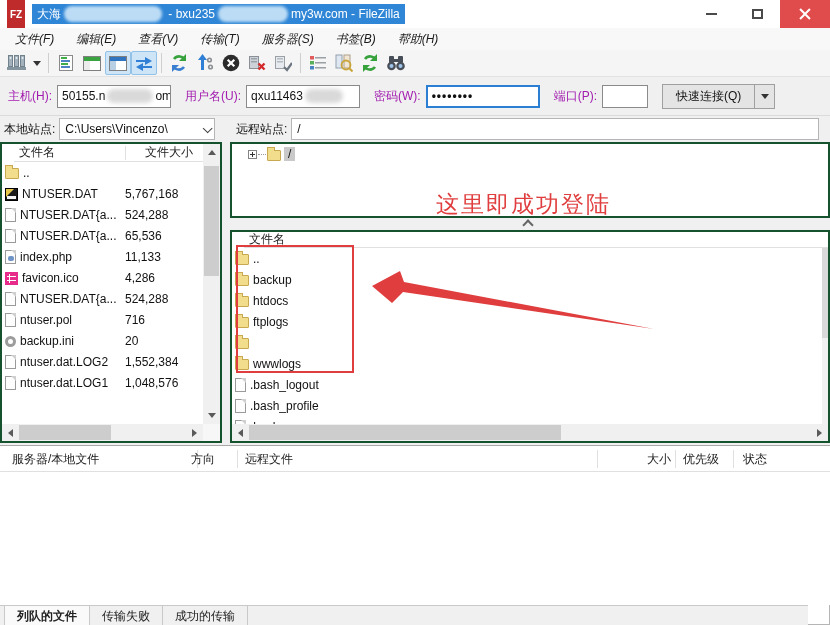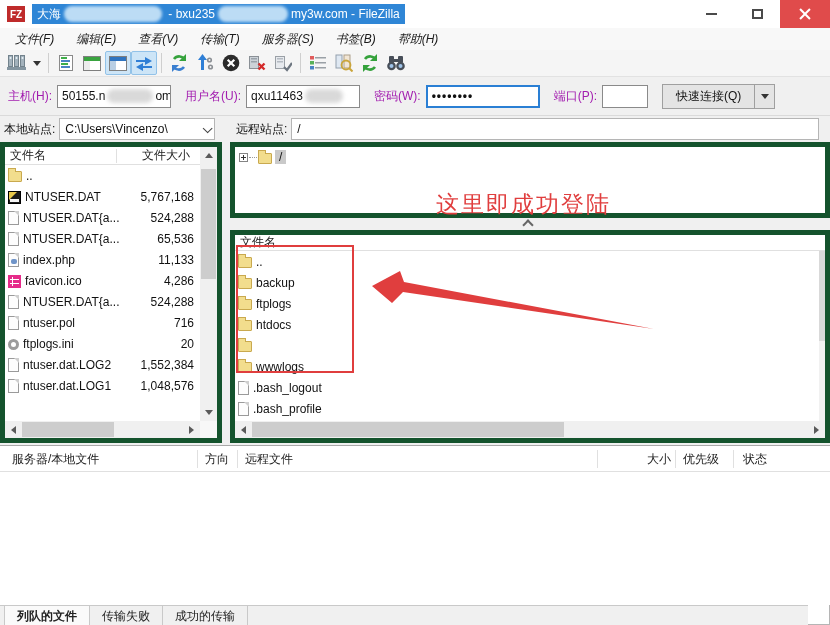--- a/index.html
+++ b/index.html
@@ -2,21 +2,21 @@
 <html><head>
 <meta charset="utf-8">
 <style>
   * { margin:0; padding:0; box-sizing:border-box; }
   html,body { width:830px; height:625px; overflow:hidden; }
   body { font-family:"Liberation Sans","DejaVu Sans",sans-serif; font-size:12px; color:#111; background:#fff; position:relative; }
   #app { position:absolute; inset:0; box-shadow:inset 1px 0 #b5b5b5, inset -1px 0 #b5b5b5, inset 0 -1px #b5b5b5; }
 
   
   .titlebar { position:absolute; left:0; top:0; width:830px; height:28px; background:#fff; display:flex; align-items:center; padding-left:7px; }
-  .fz-logo { width:18px; height:16px; background:#bf2b2b; color:#fff; font-weight:bold; font-size:10px; display:flex; align-items:center; justify-content:center; flex:0 0 auto; }
+  .fz-logo { width:18px; height:28px; background:#bf2b2b; color:#fff; font-weight:bold; font-size:10px; display:flex; align-items:center; justify-content:center; flex:0 0 auto; }
   .title-sel { margin-left:7px; background:#2f86d6; color:#fff; height:20px; display:flex; align-items:center; padding:0 5px; font-size:12px; white-space:pre; }
   .blur-pill { height:16px; border-radius:8px; background:#bcdcf5; filter:blur(1.5px); margin:0 3px; flex:0 0 auto; }
   .blur-pill.p1 { width:98px; } .blur-pill.p2 { width:70px; }
   .win-btns { position:absolute; right:0; top:0; height:28px; display:flex; }
   .wbtn { width:46px; height:28px; display:flex; align-items:center; justify-content:center; position:relative; }
   .wbtn.min i { display:block; width:11px; height:2px; background:#4a4a4a; }
   .wbtn.max i { display:block; width:11px; height:10px; border:2px solid #4a4a4a; }
   .wbtn.close { width:50px; background:#e04b4b; }
   .wbtn.close i { display:block; width:12px; height:12px; position:relative; }
   .wbtn.close i::before,.wbtn.close i::after { content:""; position:absolute; left:-1px; top:5px; width:14px; height:2px; background:#fff; }
@@ -51,37 +51,37 @@
   .sitebar { position:absolute; top:116px; height:26px; background:#f0f0f0; display:flex; align-items:center; }
   .sitebar.local { left:0; width:222px; padding-left:4px; }
   .sitebar.remote { left:230px; width:600px; padding-left:6px; }
   .combo { background:#fff; border:1px solid #b5b5b5; height:22px; display:flex; align-items:center; padding:0 5px; position:relative; }
   .combo .chev { position:absolute; right:5px; top:8px; width:7px; height:7px; border-right:1px solid #444; border-bottom:1px solid #444; transform:rotate(45deg) translateY(-3px); }
   .combo.local-combo { margin-left:4px; width:156px; }
   .combo.remote-combo { margin-left:4px; width:528px; }
   .vsplit { position:absolute; left:222px; top:116px; width:8px; height:329px; background:#f0f0f0; }
 
   
-  .pane { position:absolute; background:#fff; border:5px solid #14532d; }
+  .pane { position:absolute; background:#fff; border:2px solid #14532d;padding-left:12px; }
   .pane.localpane { left:0; top:142px; width:222px; height:301px; }
   .pane.remotetree { left:230px; top:142px; width:600px; height:76px; }
   .pane.remotelist { left:230px; top:230px; width:600px; height:213px; }
   .treesplit { position:absolute; left:230px; top:218px; width:600px; height:12px; background:#f0f0f0; }
   .collapse-caret { position:absolute; left:524px; top:221px; width:8px; height:8px; border-left:2px solid #666; border-top:2px solid #666; transform:rotate(45deg); }
 
   .list-header { height:18px; border-bottom:1px solid #e0e0e0; display:flex; align-items:center; position:relative; color:#222; }
   .list-header .hname { padding-left:5px; }
   .localpane .hsize { position:absolute; right:27px; }
   .hdiv { position:absolute; top:2px; width:1px; height:14px; background:#e0e0e0; }
 
   .rows { position:absolute; left:0; top:18px; right:17px; bottom:17px; overflow:hidden; }
   .remotelist .rows { top:16px; right:6px; }
   .row { height:21px; display:flex; align-items:center; padding-left:3px; }
   .fname { flex:1; white-space:nowrap; overflow:hidden; margin-left:4px; }
-  .fsize { width:78px; text-align:right; padding-right:6px; white-space:nowrap; }
+  .fsize { width:78px; padding-right:6px; white-space:nowrap; }
 
   
   .ic { flex:0 0 auto; display:inline-block; position:relative; }
   .ic.folder { width:14px; height:11px; background:#f2dd8d; border:1px solid #c9a94f; border-radius:1px; margin-top:2px; }
   .ic.folder::before { content:""; position:absolute; left:-1px; top:-4px; width:6px; height:3px; background:#f2dd8d; border:1px solid #c9a94f; border-bottom:none; }
   .ic.page { width:11px; height:14px; background:#fdfdfd; border:1px solid #9a9a9a; }
   .ic.page::before { content:""; position:absolute; right:-1px; top:-1px; border-style:solid; border-width:0 5px 5px 0; border-color:transparent #cfcfcf transparent transparent; }
   .ic.txt::after { content:""; position:absolute; left:2px; top:4px; width:6px; height:7px; background:repeating-linear-gradient(#aaa 0 1px, transparent 1px 3px); }
   .ic.php::after { content:""; position:absolute; left:2px; top:5px; width:6px; height:5px; background:#6f94c8; border-radius:2px; }
   .ic.dat { width:13px; height:13px; background:#1b1b1b; border:1px solid #000; margin-top:1px; }
@@ -385,21 +385,21 @@
           <span class="fname">NTUSER.DAT{a...</span>
           <span class="fsize">524,288</span>
         </div>
       <div class="row">
           <span class="ic page"></span>
           <span class="fname">ntuser.pol</span>
           <span class="fsize">716</span>
         </div>
       <div class="row">
           <span class="ic gear"></span>
-          <span class="fname">ftplogs.ini</span>
+          <span class="fname">backup.ini</span>
           <span class="fsize">20</span>
         </div>
       <div class="row">
           <span class="ic page"></span>
           <span class="fname">ntuser.dat.LOG2</span>
           <span class="fsize">1,552,384</span>
         </div>
       <div class="row">
           <span class="ic page"></span>
           <span class="fname">ntuser.dat.LOG1</span>
@@ -446,25 +446,25 @@
       <div class="row">
           <span class="ic folder"></span>
           <span class="fname">..</span>
         </div>
       <div class="row">
           <span class="ic folder"></span>
           <span class="fname">backup</span>
         </div>
       <div class="row">
           <span class="ic folder"></span>
+          <span class="fname">htdocs</span>
+        </div>
+      <div class="row">
+          <span class="ic folder"></span>
           <span class="fname">ftplogs</span>
-        </div>
-      <div class="row">
-          <span class="ic folder"></span>
-          <span class="fname">htdocs</span>
         </div>
       <div class="row">
           <span class="ic folder"></span>
         </div>
       <div class="row">
           <span class="ic folder"></span>
           <span class="fname">wwwlogs</span>
         </div>
       <div class="row">
           <span class="ic page"></span>
@@ -497,21 +497,21 @@
   <div class="anno-box"></div>
   <svg class="anno-arrow" width="300" height="82">
     <polygon points="12,28 40,13 44,24 294,71 43,34 32,45" fill="#e03e3e"></polygon>
   </svg>
 
   <div class="queue-sep"></div>
   <div class="queuepane">
     <div class="qheader">
       <span class="qh" style="left:12px">服务器/本地文件</span>
       <span class="qdiv" style="left:197px"></span>
-      <span class="qh" style="left:205px">方向</span>
+      <span class="qh" style="left:191px">方向</span>
       <span class="qdiv" style="left:237px"></span>
       <span class="qh" style="left:245px">远程文件</span>
       <span class="qdiv" style="left:597px"></span>
       <span class="qh" style="left:605px;width:66px;text-align:right">大小</span>
       <span class="qdiv" style="left:675px"></span>
       <span class="qh" style="left:683px">优先级</span>
       <span class="qdiv" style="left:733px"></span>
       <span class="qh" style="left:743px">状态</span>
     </div>
     <div style="height:132px;background:#fff"></div>

